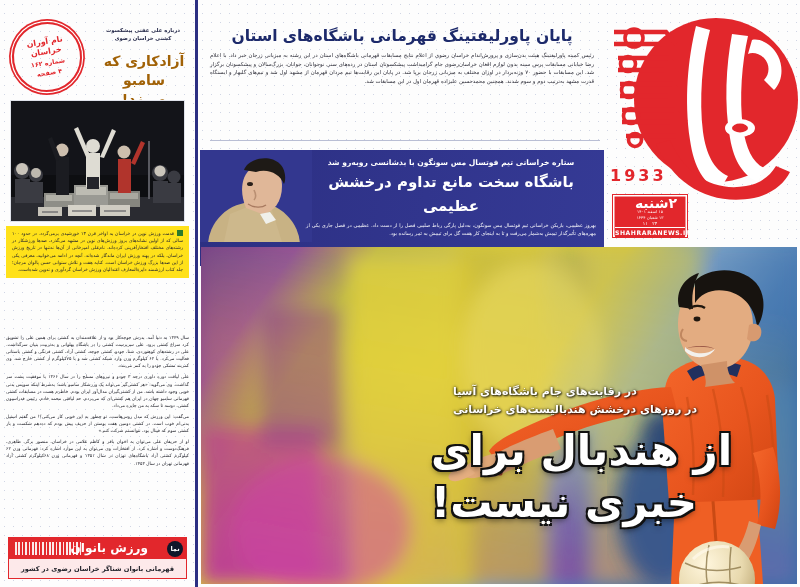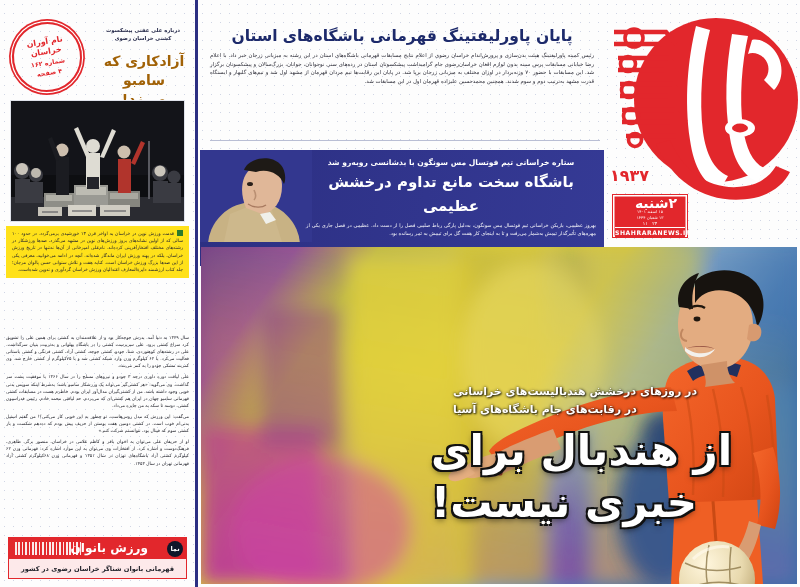--- a/index.html
+++ b/index.html
@@ -406,21 +406,21 @@
         <g fill="none" stroke="#e2272c" stroke-width="3.6">
           <circle cx="30" cy="34" r="9"></circle>
           <circle cx="24" cy="60" r="7.5"></circle>
           <circle cx="25" cy="86" r="7.5"></circle>
           <circle cx="27" cy="112" r="7.5"></circle>
           <circle cx="31" cy="136" r="6.5"></circle>
         </g>
         <path d="M86 18 L96 18 L96 150 L86 150 Z" fill="#e2272c" opacity=".0"></path>
       </svg>
 
-      <div class="issue-year">۱۹۳۷</div>
+      <div class="issue-year">1933</div>
 
       <div class="date-chip">
         <div class="dc-day">۲شنبه</div>
         <div class="dc-sub">۱۵ اسفند ۱۴۰۱</div>
         <div class="dc-sub">۱۳ شعبان ۱۴۴۴</div>
         <div class="dc-nums">
           <span>۲۴</span>
           &nbsp;
           <span>۱۱</span>
         </div>
@@ -569,22 +569,22 @@
               <path d="M530 300 C528 318 528 336 532 352"></path>
             </g>
             <path d="M492 312 C502 302 516 298 528 300" stroke="#fffaeb" stroke-width="3" fill="none" opacity=".7"></path>
           </g>
         </g>
 
         <rect width="596" height="337" fill="none"></rect>
       </svg>
 
       <div class="hero-kicker">
+        <div>در رقابت‌های جام باشگاه‌های آسیا</div>
         <div>در روزهای درخشش هندبالیست‌های خراسانی</div>
-        <div>در رقابت‌های جام باشگاه‌های آسیا</div>
       </div>
 
       <div class="hero-head">
         <div>از هندبال برای</div>
         <div>خبری نیست!</div>
       </div>
     </div>
   </div>
 
   <div class="side-col">

